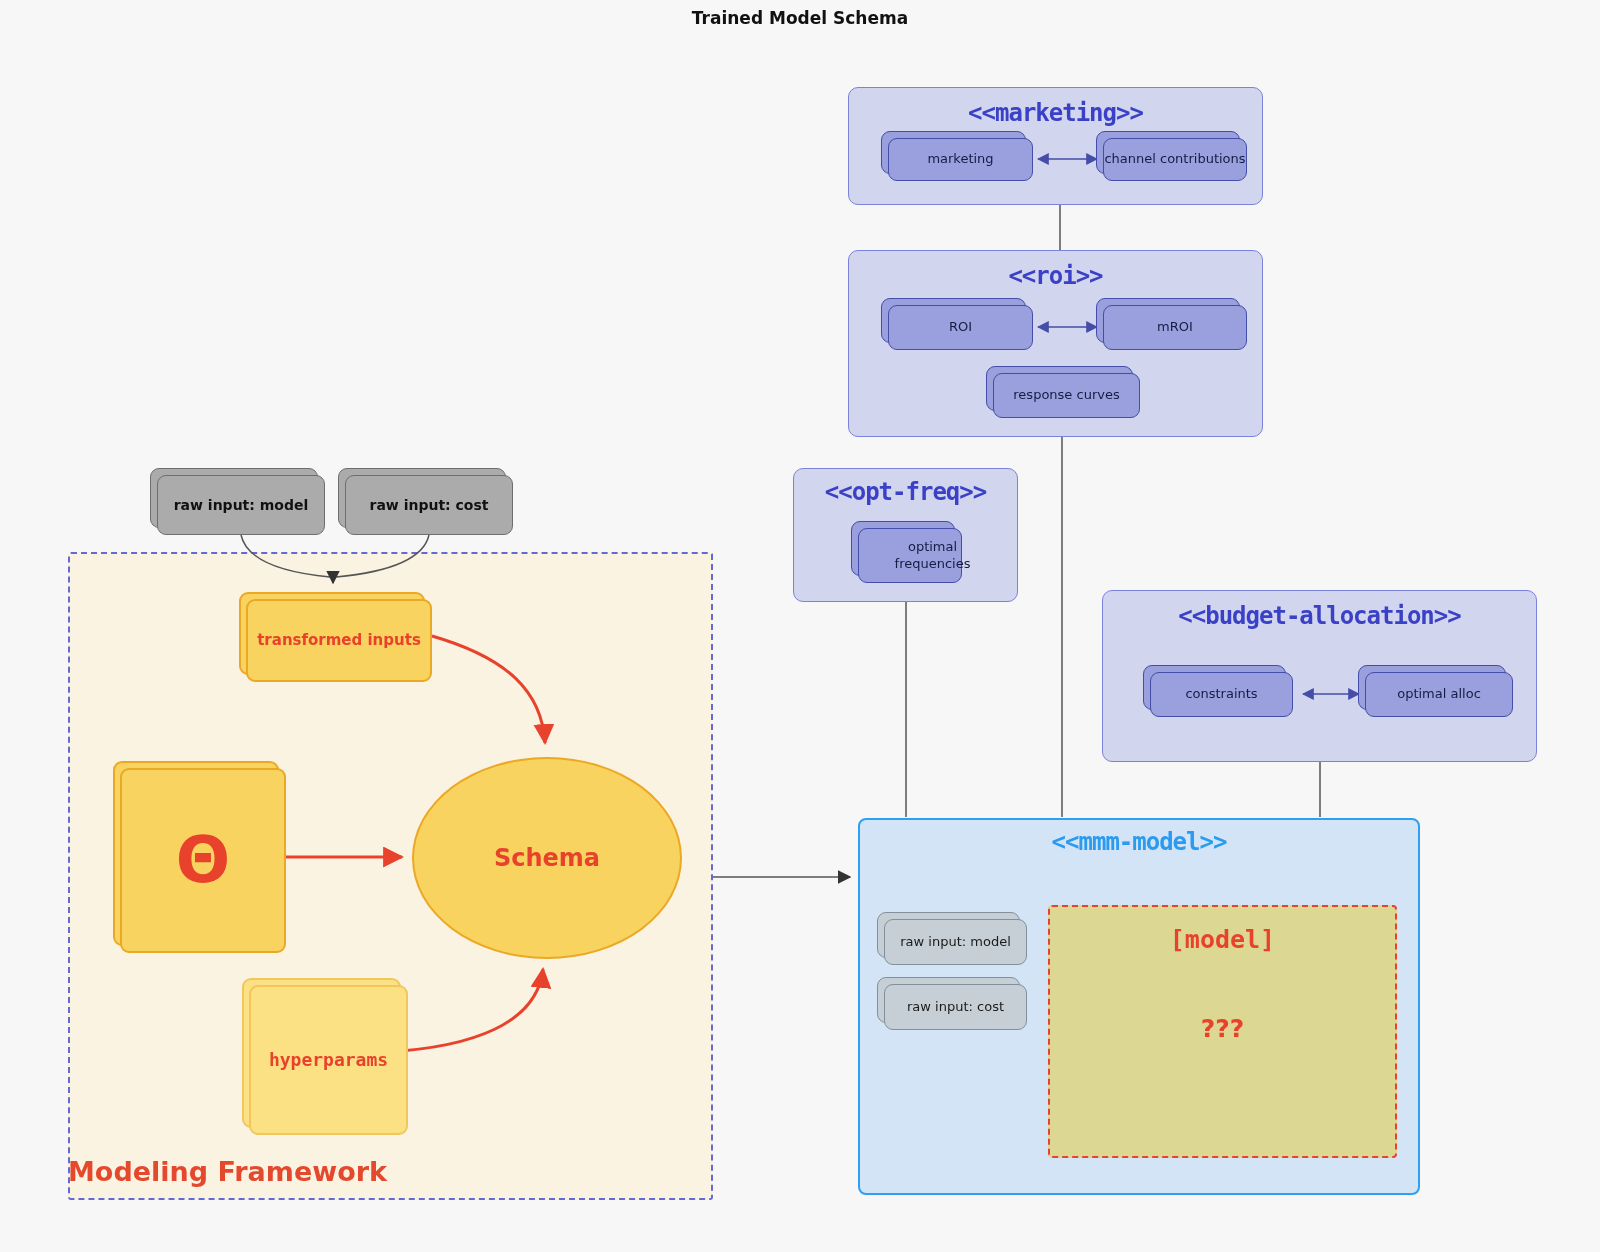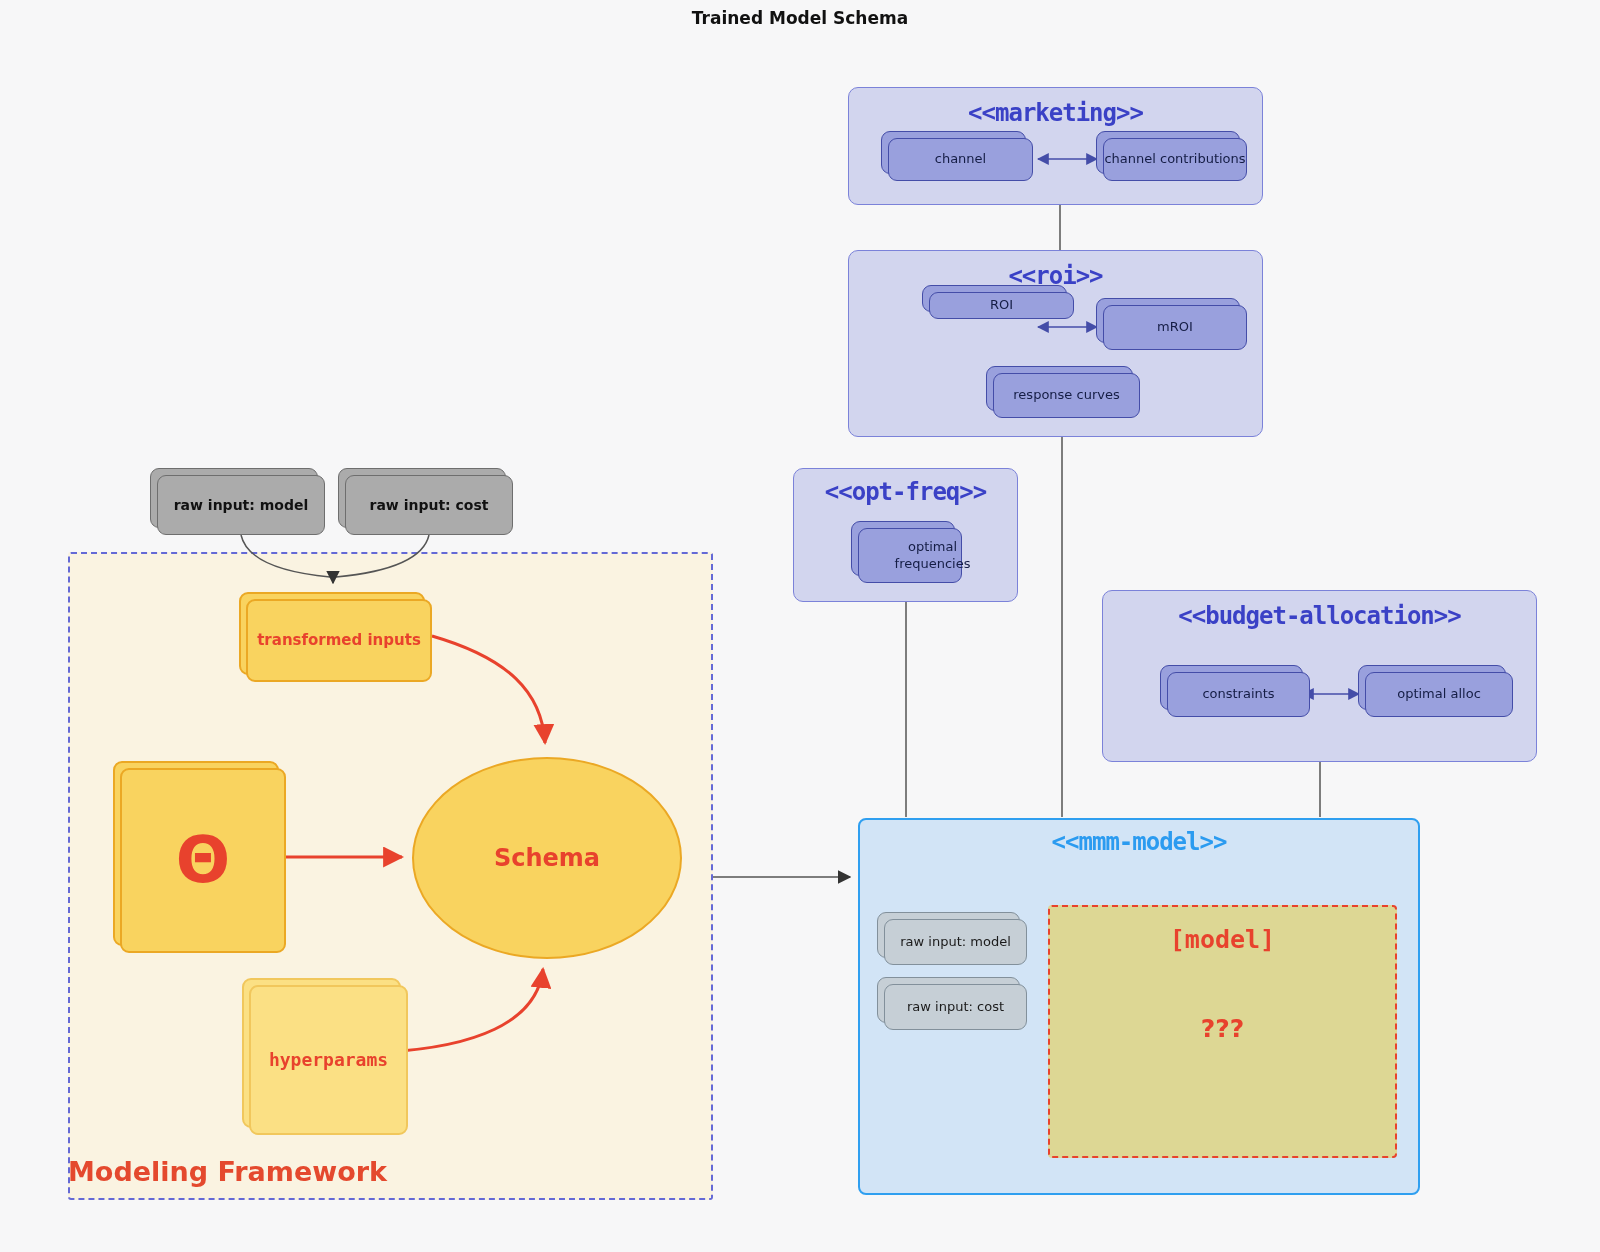--- a/index.html
+++ b/index.html
@@ -143,41 +143,41 @@
   <path class="purp-ln" d="M1303 694 H 1359" marker-start="url(#m-purp)" marker-end="url(#m-purp)"></path>
 </svg>
 
 <div class="ctitle" style="left:848px;top:99px;width:415px;">&lt;&lt;marketing&gt;&gt;</div>
 <div class="ctitle" style="left:848px;top:262px;width:415px;">&lt;&lt;roi&gt;&gt;</div>
 <div class="ctitle" style="left:793px;top:478px;width:225px;">&lt;&lt;opt-freq&gt;&gt;</div>
 <div class="ctitle" style="left:1102px;top:602px;width:435px;">&lt;&lt;budget-allocation&gt;&gt;</div>
 <div class="ctitle bluetitle" style="left:858px;top:828px;width:562px;">&lt;&lt;mmm-model&gt;&gt;</div>
 
 <div class="stack purplebox" style="left:888px;top:138px;width:145px;height:43px;">
-    <span>channel</span>
+    <span>marketing</span>
   </div>
 <div class="stack purplebox" style="left:1103px;top:138px;width:144px;height:43px;justify-content:center;">
     <span>channel contributions</span>
   </div>
 
-<div class="stack purplebox" style="left:888px;top:292px;width:145px;height:27px;margin-left:41px;">
+<div class="stack purplebox" style="left:888px;top:305px;width:145px;height:45px;">
     <span>ROI</span>
   </div>
 <div class="stack purplebox" style="left:1103px;top:305px;width:144px;height:45px;">
     <span>mROI</span>
   </div>
 <div class="stack purplebox" style="left:993px;top:373px;width:147px;height:45px;">
     <span>response curves</span>
   </div>
 
 <div class="stack purplebox wrap" style="left:858px;top:528px;width:104px;height:55px;">
     <span>optimal frequencies</span>
   </div>
 
-<div class="stack purplebox" style="left:1150px;top:672px;width:143px;height:45px;margin-left:17px;">
+<div class="stack purplebox" style="left:1150px;top:672px;width:143px;height:45px;">
     <span>constraints</span>
   </div>
 <div class="stack purplebox" style="left:1365px;top:672px;width:148px;height:45px;">
     <span>optimal alloc</span>
   </div>
 
 <div class="stack graylight" style="left:884px;top:919px;width:143px;height:46px;">
     <span>raw input: model</span>
   </div>
 <div class="stack graylight" style="left:884px;top:984px;width:143px;height:46px;">

